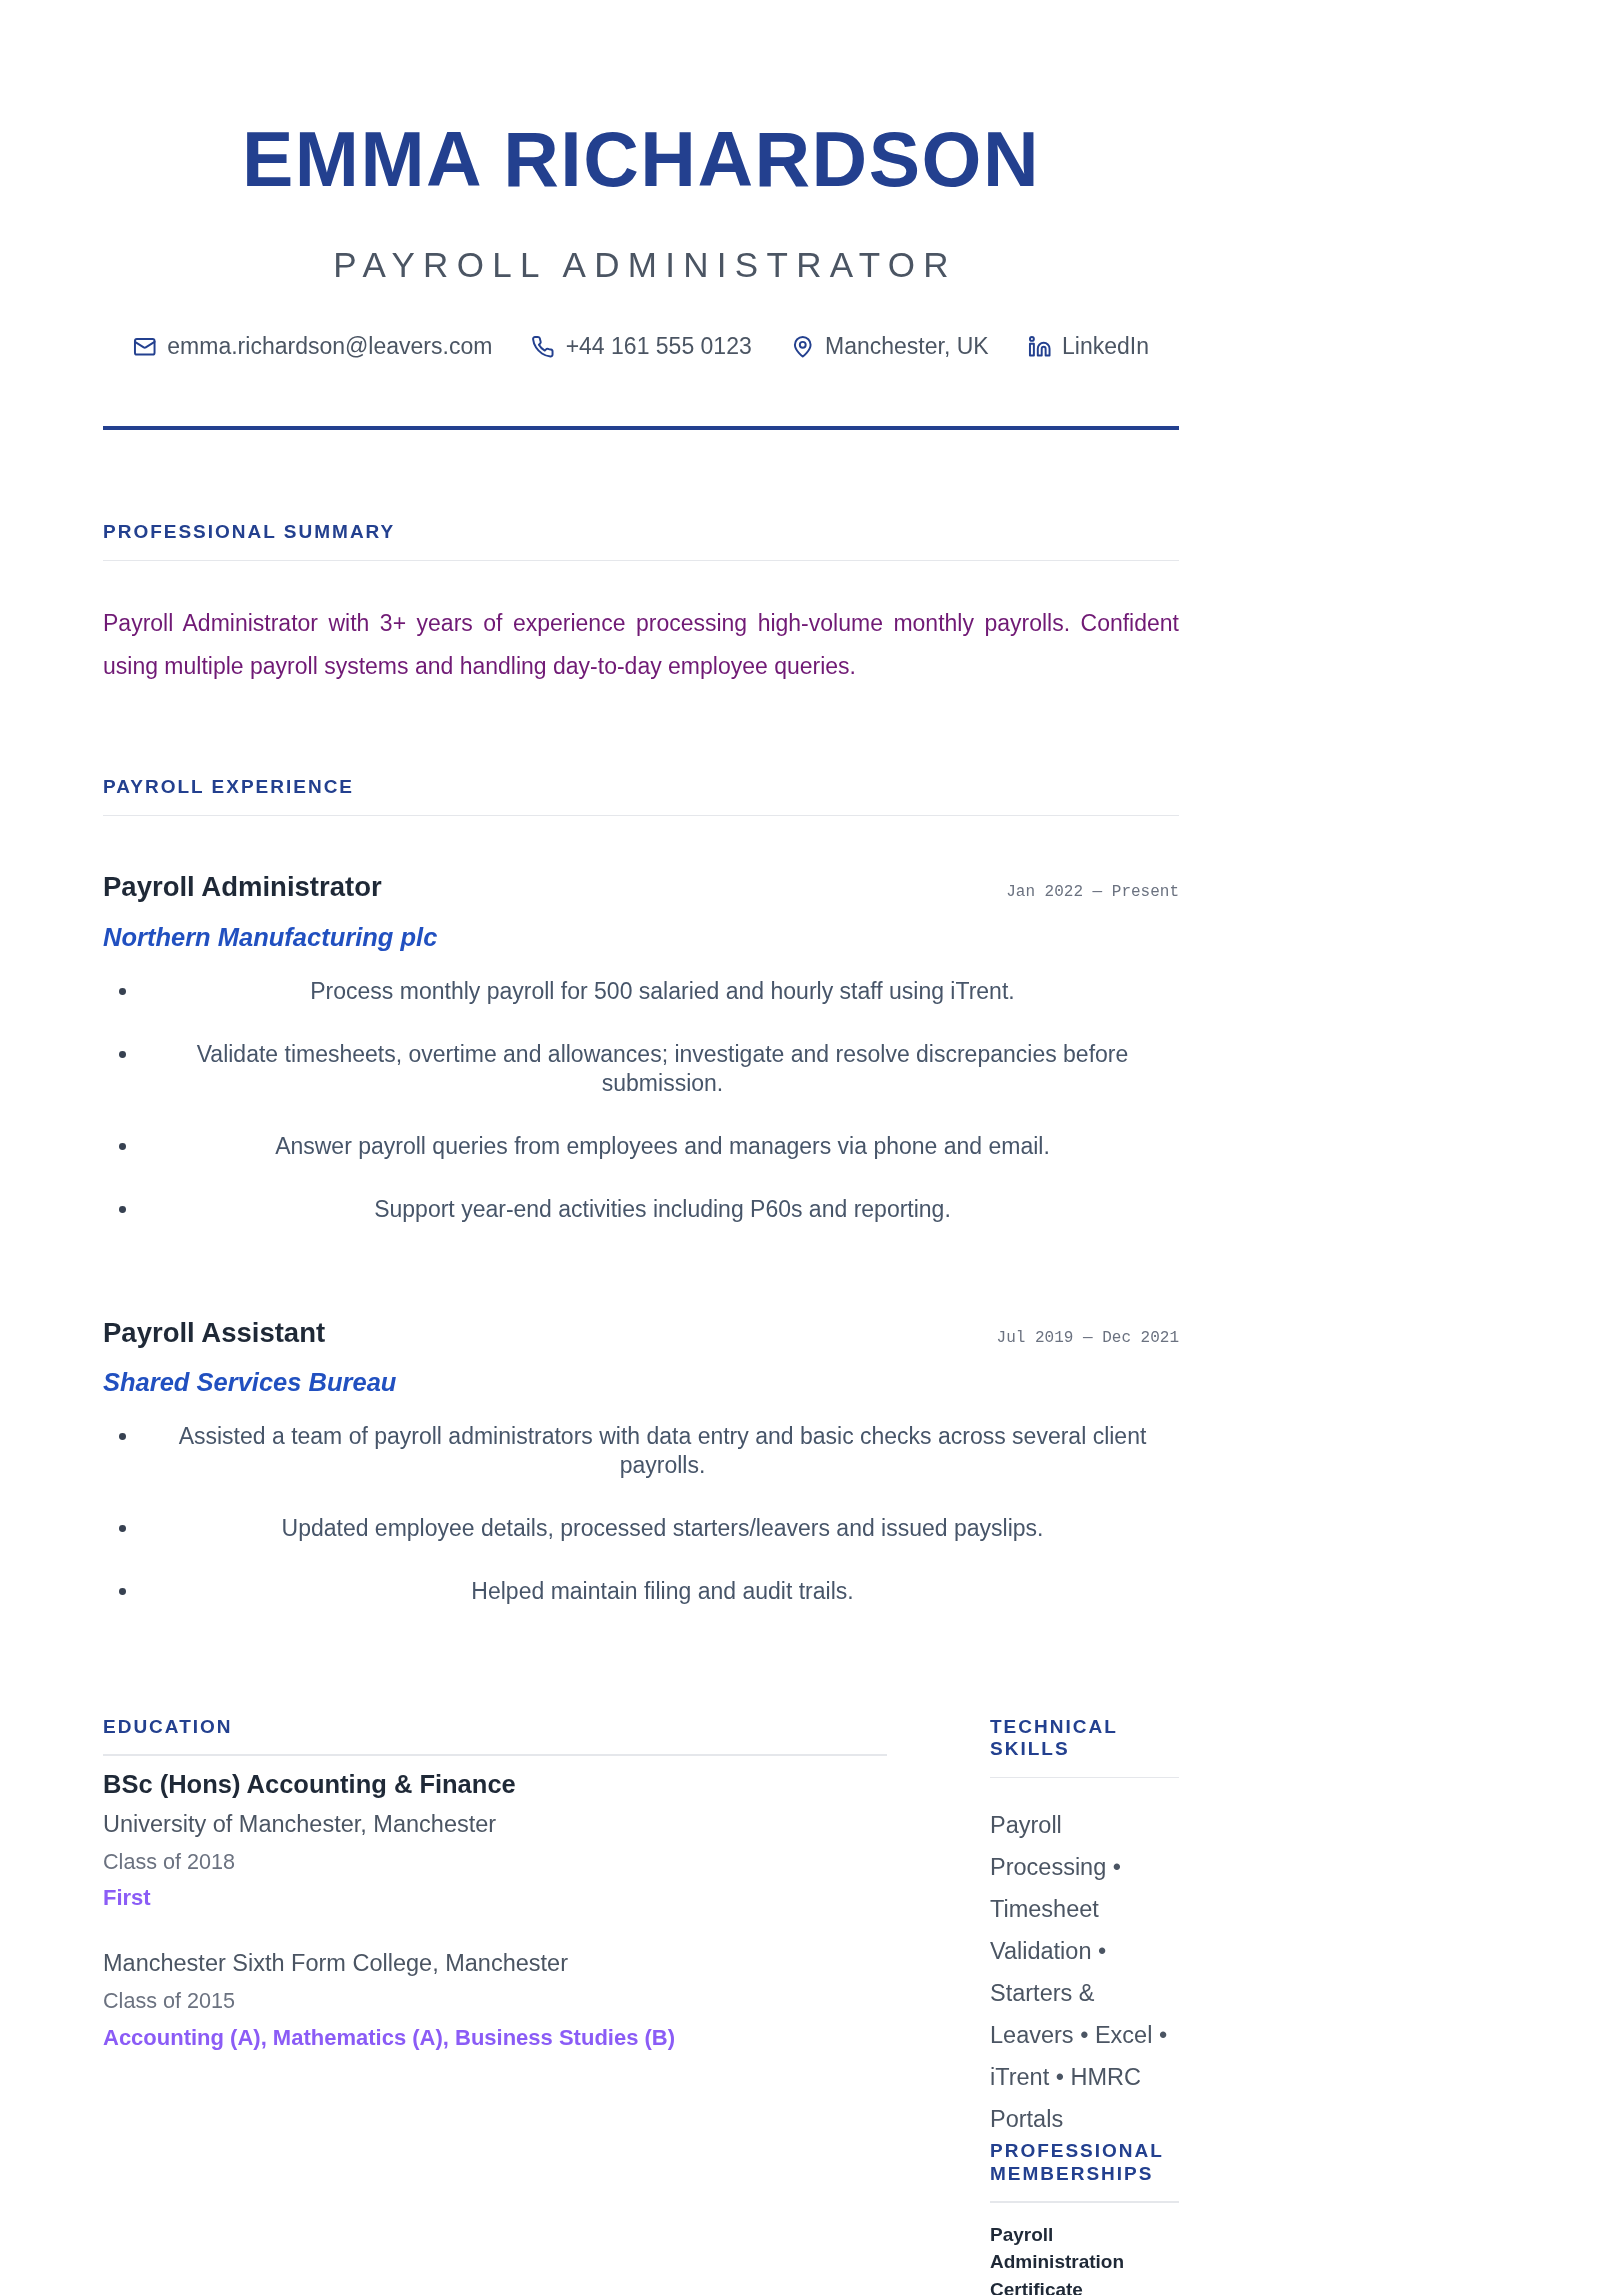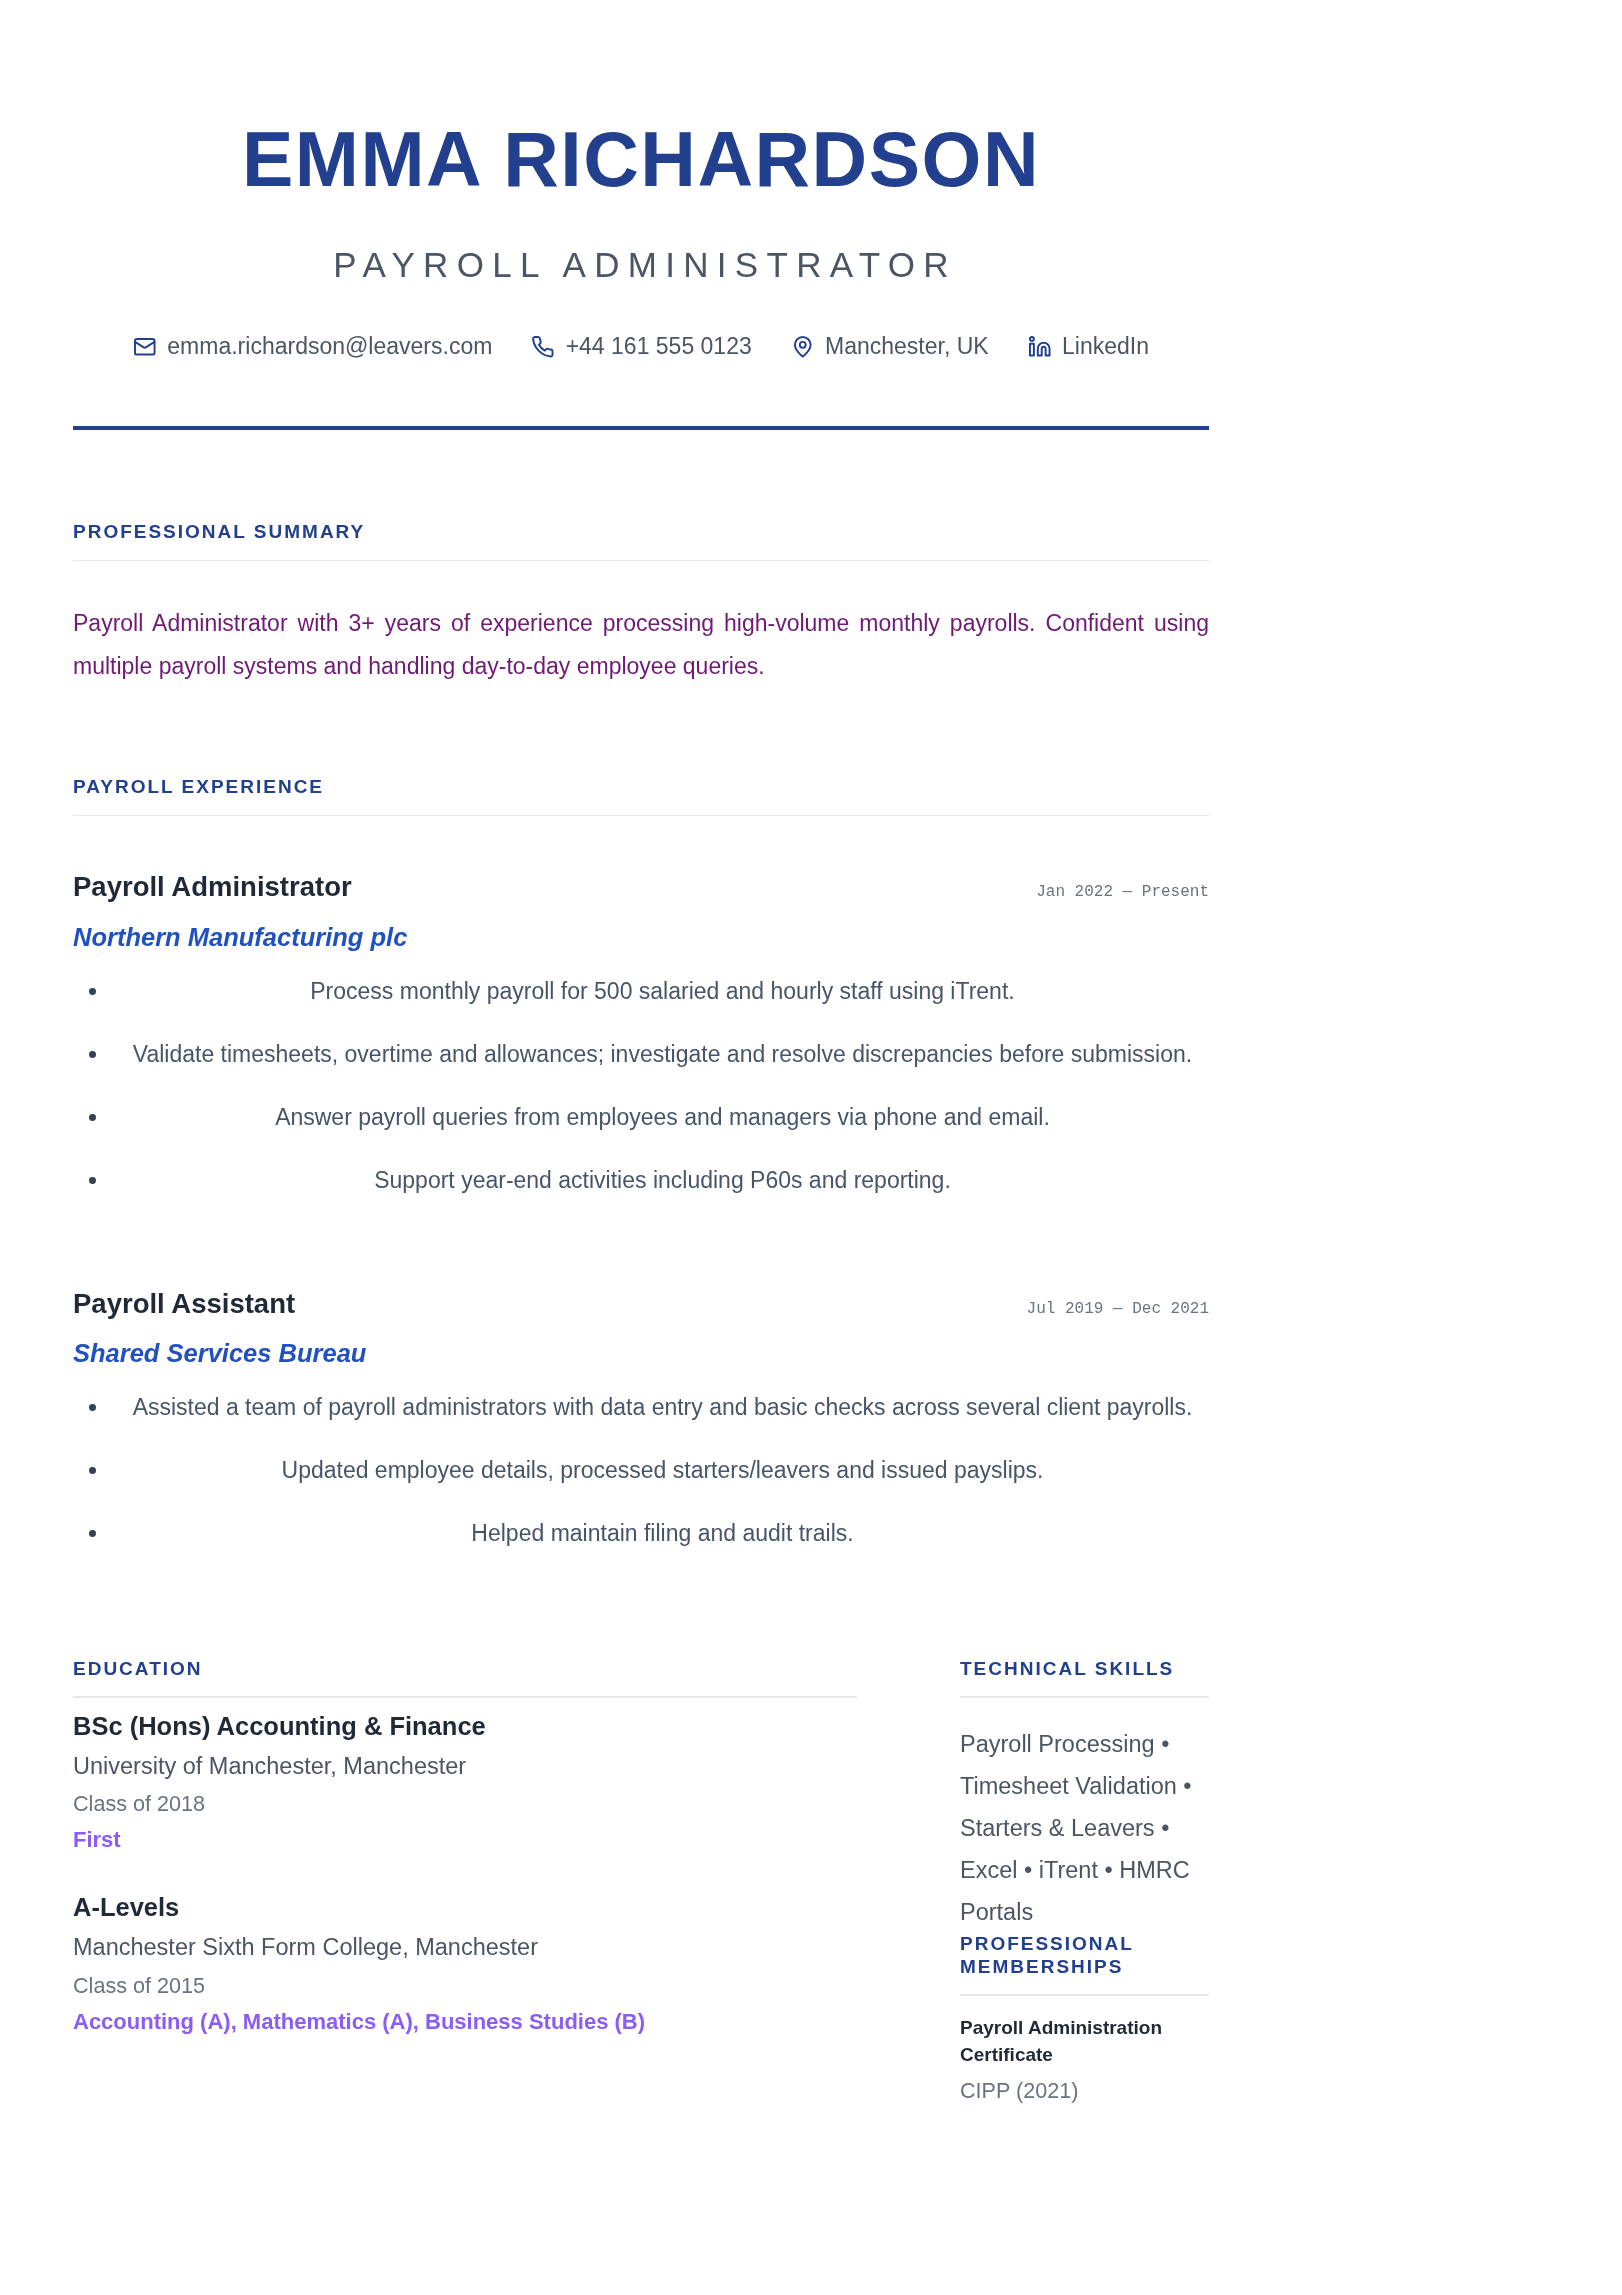--- a/index.html
+++ b/index.html
@@ -11,21 +11,21 @@
     --hairline:#e5e7eb;
   }
   *{box-sizing:border-box;}
   html,body{margin:0;padding:0;background:#ffffff;}
   body{
     width:1623px;height:2295px;
     font-family:"Liberation Sans","DejaVu Sans",sans-serif;
     color:var(--body);
     overflow:hidden;
   }
-  .page{width:1282px;height:2295px;padding:0 73px;}
+  .page{width:1282px;height:2295px;padding:0 103px;}
 
   
   .name{
     margin:0;padding-top:115px;
     text-align:center;
     font-size:77px;line-height:1.15;font-weight:bold;
     letter-spacing:1.5px;color:var(--accent);
   }
   .subtitle{
     margin-top:42px;text-align:center;
@@ -188,21 +188,20 @@
         <div class="rule"></div>
 
         <div class="edu">
           <div class="edu-degree">BSc (Hons) Accounting &amp; Finance</div>
           <div class="edu-school">University of Manchester, Manchester</div>
           <div class="edu-year">Class of 2018</div>
           <div class="edu-result">First</div>
         </div>
 
         <div class="edu">
-          <div class="edu-degree">A-Levels</div>
           <div class="edu-school">Manchester Sixth Form College, Manchester</div>
           <div class="edu-year">Class of 2015</div>
           <div class="edu-result">Accounting (A), Mathematics (A), Business Studies (B)</div>
         </div>
       </section>
     </div>
 
     <div class="col-right">
       <section class="section">
         <h2>TECHNICAL SKILLS</h2>

